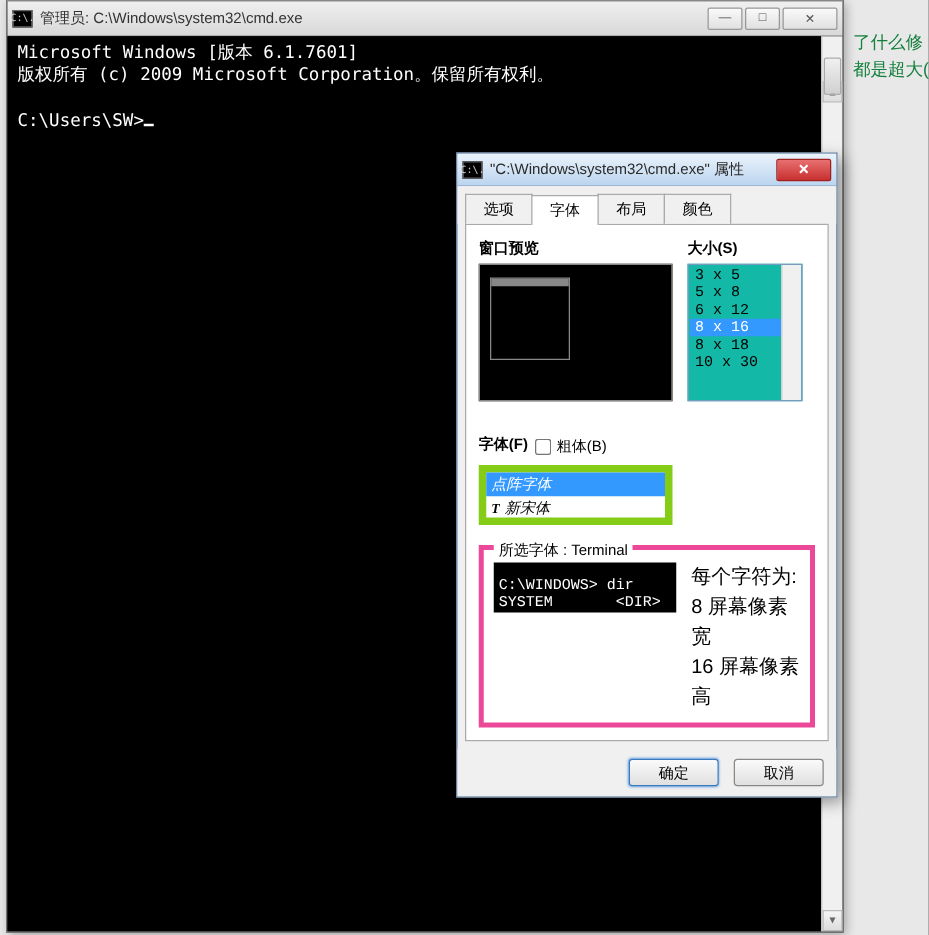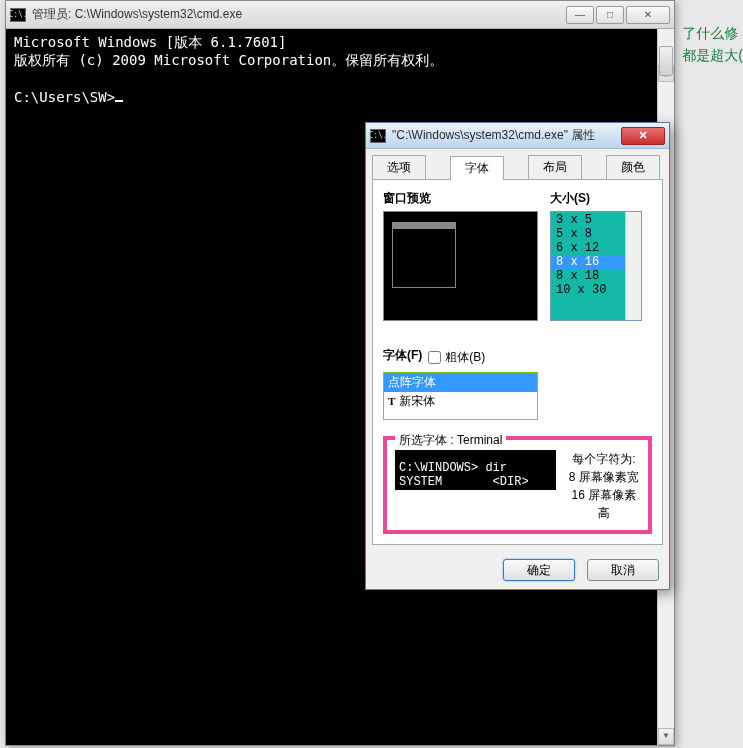--- a/index.html
+++ b/index.html
@@ -24,21 +24,21 @@
 
 .bg-text { position: absolute; right: 0; top: 22px; font-size: 14px; color: #15803d; line-height: 1.6; }
 
 
 .props-window { position: absolute; left: 365px; top: 122px; width: 305px; background: #f0f0f0; border: 1px solid #5a7aa0; box-shadow: 4px 4px 12px rgba(0,0,0,0.4); }
 .props-titlebar { height: 26px; background: linear-gradient(#eaf3fb, #bcd5ef); display: flex; align-items: center; padding: 0 4px; border-bottom: 1px solid #a0b8d8; }
 .props-icon { width: 16px; height: 14px; background: #000; border: 1px solid #666; margin-right: 6px; display: flex; align-items: center; justify-content: center; }
 .props-title { flex: 1; font-size: 12px; color: #2a2a2a; }
 .props-close { width: 44px; height: 18px; background: linear-gradient(#e87070, #c83030); border: 1px solid #a02020; border-radius: 2px; display: flex; align-items: center; justify-content: center; color: #fff; font-size: 11px; font-weight: bold; cursor: pointer; }
 
-.tabs { display: flex; padding: 6px 6px 0 6px; background: #f0f0f0; gap: 25px; }
+.tabs { display: flex; padding: 6px 6px 0 6px; background: #f0f0f0; }
 .tab { padding: 3px 14px; border: 1px solid #aaa; background: #f0f0f0; font-size: 12px; cursor: pointer; margin-right: -1px; border-bottom: none; position: relative; }
 .tab.active { background: #fff; z-index: 2; top: 1px; }
 
 .tab-content { background: #fff; margin: 0 6px 6px 6px; border: 1px solid #aaa; padding: 10px; min-height: 340px; }
 
 .row1 { display: flex; gap: 12px; }
 .preview-section { flex: 0 0 155px; }
 .size-section { flex: 1; }
 .section-label { font-size: 12px; margin-bottom: 4px; font-weight: bold; }
 .preview-box { width: 155px; height: 110px; background: #000; border: 1px solid #888; position: relative; }
@@ -48,30 +48,30 @@
 .size-list { border: 1px solid #7a9ac0; width: 92px; height: 110px; background: #14b8a6; overflow: hidden; font-family: Liberation Mono, monospace; font-size: 12px; position: relative; }
 .size-list-inner { padding: 1px; }
 .size-item { padding: 0 4px; white-space: nowrap; cursor: pointer; line-height: 14px; }
 .size-item.selected { background: #3399ff; color: #fff; }
 .size-scroll { position: absolute; right: 0; top: 0; width: 16px; height: 100%; background: #f0f0f0; border-left: 1px solid #ccc; }
 
 .row2 { margin-top: 26px; display: flex; align-items: center; gap: 6px; }
 .bold-check { display: flex; align-items: center; gap: 4px; font-size: 12px; }
 .bold-check input { width: 13px; height: 13px; }
 
-.font-list { margin-top: 4px; border: 1px solid #84cc16; width: 155px; height: 48px; background: #fff; font-size: 12px; }
+.font-list { margin-top: 4px; border: 6px solid #84cc16; width: 155px; height: 48px; background: #fff; font-size: 12px; font-style: italic; }
 .font-item { padding: 1px 4px; cursor: pointer; }
 .font-item.selected { background: #3399ff; color: #fff; }
 .font-tt { font-family: "Times New Roman", serif; font-weight: bold; font-size: 11px; margin-right: 4px; }
 
 .groupbox { margin-top: 16px; border: 4px solid #ec4899; padding: 10px 8px 8px 8px; position: relative; }
 .groupbox-title { position: absolute; top: -8px; left: 8px; background: #fff; padding: 0 4px; font-size: 12px; }
 .sample-row { display: flex; gap: 12px; align-items: flex-start; }
 .sample-box { width: 170px; height: 40px; background: #000; color: #fff; font-family: Consolas, "Courier New", monospace; font-size: 12px; padding: 11px 4px; white-space: pre; line-height: 1.2; overflow: hidden; }
-.char-info { font-size: 12px; line-height: 1.5; text-align: center; }
+.char-info { font-size: 16px; line-height: 1.5; }
 
 .dialog-buttons { display: flex; justify-content: flex-end; gap: 12px; padding: 8px 10px; background: #f0f0f0; }
 .dlg-btn { width: 72px; height: 22px; border: 1px solid #888; background: linear-gradient(#fafafa,#e0e0e0); border-radius: 3px; font-size: 12px; cursor: pointer; }
 .dlg-btn.primary { border: 1px solid #3a7ac0; box-shadow: 0 0 2px #5a9ae0; }
 </style>
 </head>
 <body>
 
 <div class="bg-text">
   <div>了什么修</div>

